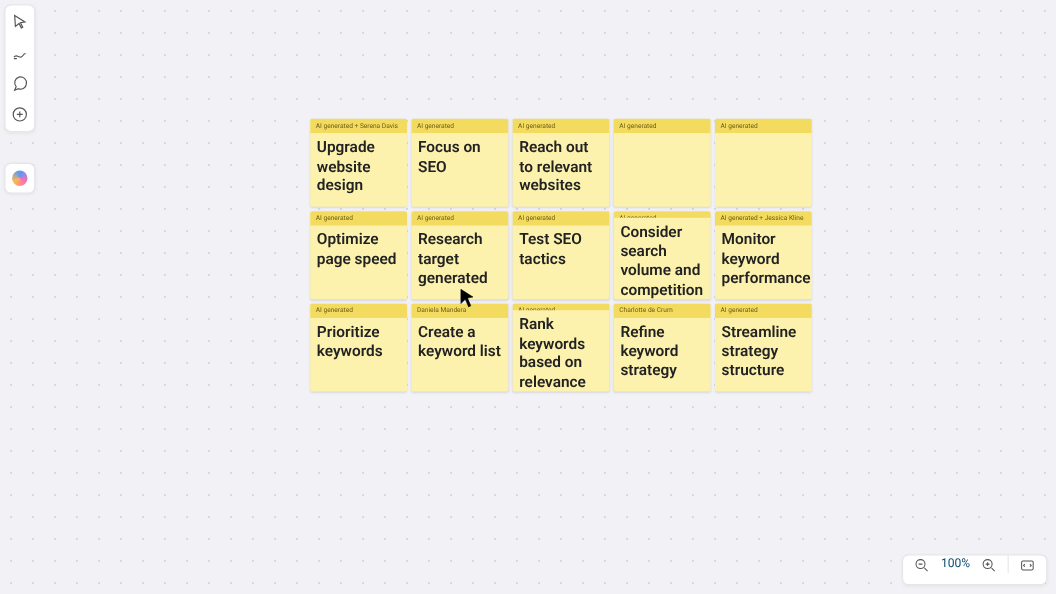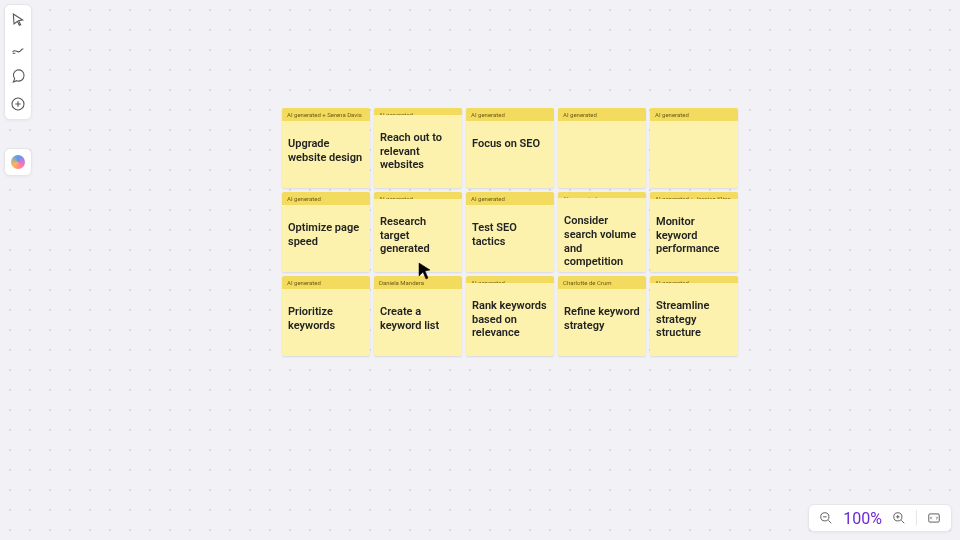--- a/index.html
+++ b/index.html
@@ -68,22 +68,22 @@
   .note-header {
     background: #f2db5f;
     font-size: 6px;
     color: #6b5c15;
     padding: 3px 5px;
     line-height: 1.2;
     white-space: nowrap;
     overflow: hidden;
   }
   .note-body {
-    padding: 16px 6px;
-    font-size: 11px;
+    padding: 5px 6px;
+    font-size: 14px;
     font-weight: 600;
     color: #222;
     line-height: 1.25;
     flex: 1;
     display: flex;
     align-items: flex-start;
   }
   .cursor-remote {
     position: absolute;
     left: 418px; top: 262px;
@@ -92,25 +92,25 @@
   }
   .cursor-remote svg { width: 14px; height: 18px; }
   .zoombar {
     position: absolute;
     right: 8px; bottom: 8px;
     height: 28px;
     background: #fff;
     border: 1px solid #e6e6ea;
     border-radius: 6px;
     display: flex;
-    align-items: center;
+    align-items: flex-start;
     gap: 8px;
     padding: 0 8px;
-    font-size: 16px;
-    color: #6d28d9;
+    font-size: 11px;
+    color: #0c4a6e;
     box-shadow: 0 1px 3px rgba(0,0,0,0.05);
   }
   .zbtn {
     width: 18px; height: 18px;
     display: flex; align-items: center; justify-content: center;
     cursor: pointer;
     color: #555;
   }
   .zbtn svg { width: 14px; height: 14px; stroke: currentColor; fill: none; stroke-width: 1.6; }
   .zsep { width: 1px; height: 16px; background: #e6e6ea; }
@@ -146,25 +146,25 @@
   <div class="copilot-spark"></div>
 </div>
 
 <div class="board">
   <div class="note">
     <div class="note-header">AI generated + Serena Davis</div>
     <div class="note-body">Upgrade website design</div>
   </div>
   <div class="note">
     <div class="note-header">AI generated</div>
+    <div class="note-body">Focus on SEO</div>
+  </div>
+  <div class="note">
+    <div class="note-header">AI generated</div>
     <div class="note-body">Reach out to relevant websites</div>
-  </div>
-  <div class="note">
-    <div class="note-header">AI generated</div>
-    <div class="note-body">Focus on SEO</div>
   </div>
   <div class="note">
     <div class="note-header">AI generated</div>
   </div>
   <div class="note">
     <div class="note-header">AI generated</div>
   </div>
   <div class="note">
     <div class="note-header">AI generated</div>
     <div class="note-body">Optimize page speed</div>

